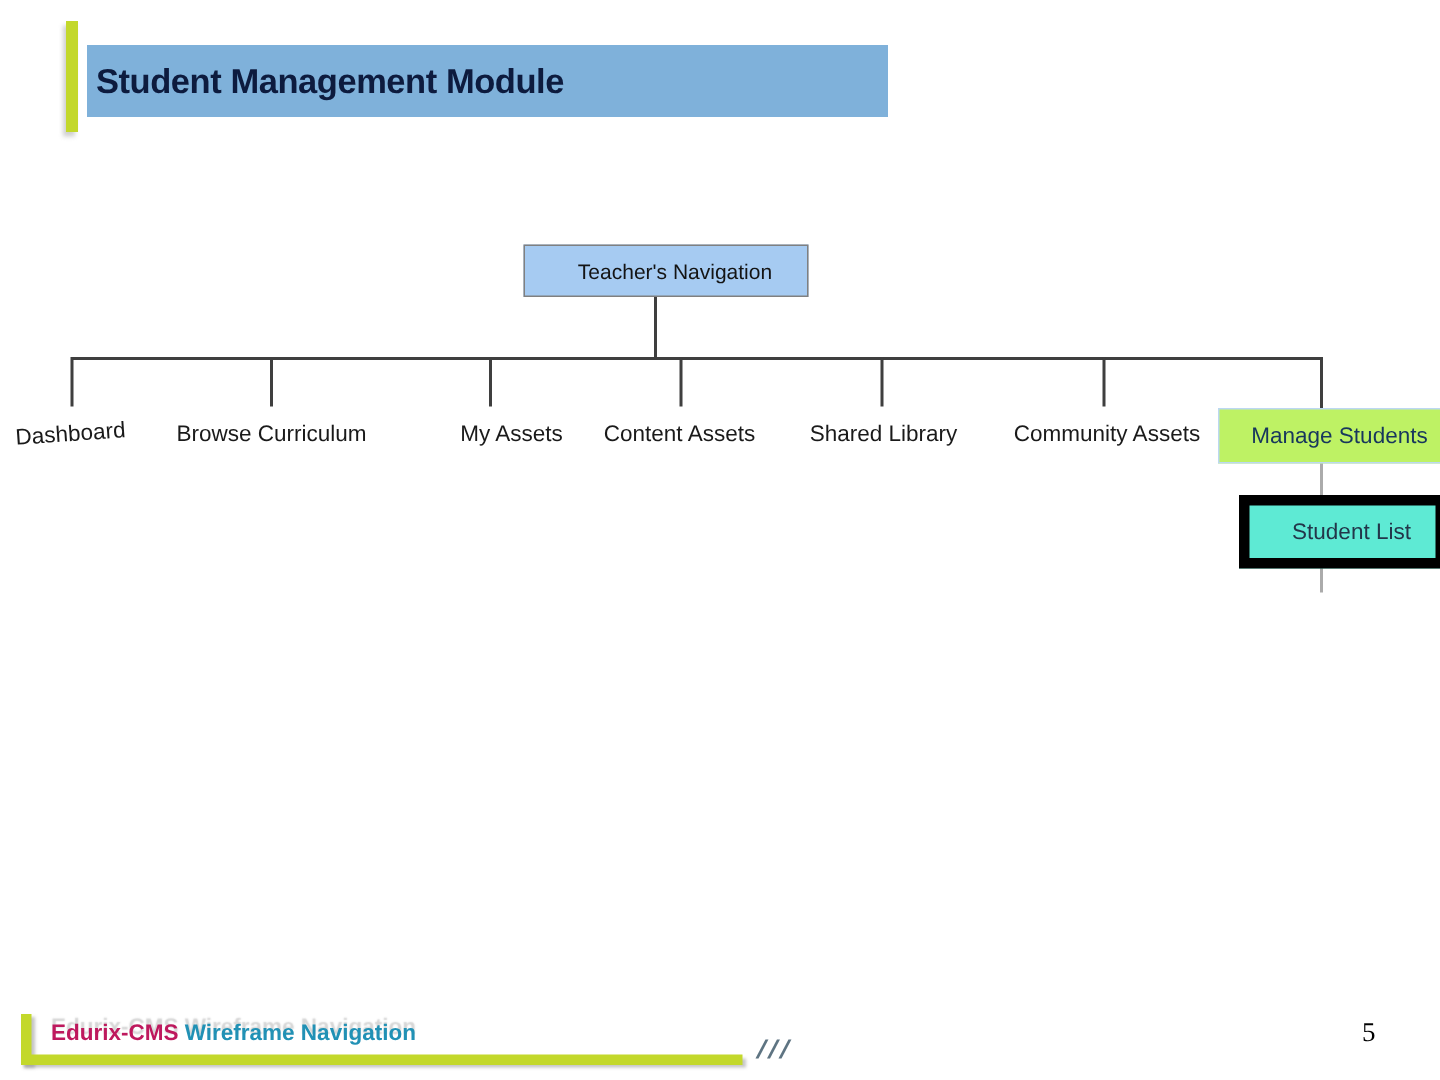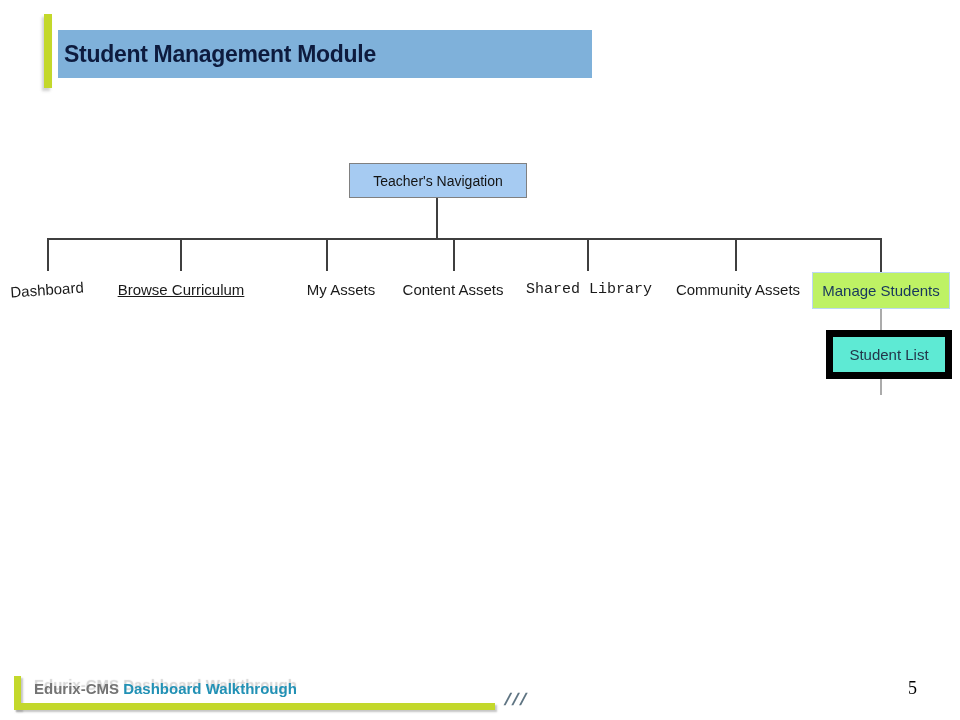--- a/index.html
+++ b/index.html
@@ -26,21 +26,21 @@
     color:#0d1b3e;
   }
 
   
   .line { position:absolute; background:#3f3f3f; }
   .line.light { background:#ababab; }
 
   
   .node {
     position:absolute; display:flex; align-items:center; justify-content:center;
-    font-size:15px; white-space:nowrap;
+    font-size:15px; white-space:nowrap;padding-left:12px;
   }
   .node.root {
     left:349px; top:163px; width:176px; height:33px;
     background:#a6cbf2; border:1px solid #808080;
     font-size:14px; color:#141414;
   }
   .node.blue {
     left:812px; top:272px; width:136px; height:35px;
     background:#bef264; border:1px solid #bcd8f2; color:#17365d;
   }
@@ -63,21 +63,21 @@
   }
   .footer-bar-h {
     position:absolute; left:14px; top:703px; width:481px; height:7px;
     background:#c3d82b; box-shadow:2px 2px 2px rgba(140,140,140,0.5);
   }
   .footer-text {
     position:absolute; left:34px; top:680px;
     font-size:15px; font-weight:bold; white-space:nowrap;
     text-shadow:0 -4px 1px rgba(125,125,125,0.32);
   }
-  .footer-text .brand { color:#737373; }
+  .footer-text .brand { color:#be185d; }
   .footer-text .tagline { color:#2191b5; }
   .slash-marks {
     position:absolute; left:505px; top:690px;
     font-size:17px; font-weight:bold; font-style:italic;
     letter-spacing:3px; color:#5e7482; transform:skewX(-8deg);
   }
   .page-number {
     position:absolute; left:908px; top:678px;
     font-family:"Liberation Serif", serif; font-size:18px; color:#000000;
   }
@@ -99,30 +99,30 @@
   <div class="line" style="left:453px; top:238px; width:2px; height:33px;"></div>
   <div class="line" style="left:587px; top:238px; width:2px; height:33px;"></div>
   <div class="line" style="left:735px; top:238px; width:2px; height:33px;"></div>
   <div class="line" style="left:880px; top:238px; width:2px; height:34px;"></div>
   <div class="line light" style="left:880px; top:307px; width:2px; height:23px;"></div>
   <div class="line light" style="left:880px; top:365px; width:2px; height:30px;"></div>
 
   <div class="node root">Teacher's Navigation</div>
 
   <div class="leaf-label tilt" style="left:47px;">Dashboard</div>
-  <div class="leaf-label" style="left:181px;text-decoration:underline;">Browse Curriculum</div>
+  <div class="leaf-label" style="left:181px;">Browse Curriculum</div>
   <div class="leaf-label" style="left:341px;">My Assets</div>
   <div class="leaf-label" style="left:453px;">Content Assets</div>
-  <div class="leaf-label" style="left:589px;font-family:Liberation Mono, monospace;">Shared Library</div>
+  <div class="leaf-label" style="left:589px;">Shared Library</div>
   <div class="leaf-label" style="left:738px;">Community Assets</div>
 
   <div class="node blue">Manage Students</div>
   <div class="node orange n1">Student List</div>
 
   <div class="footer-bar-v"></div>
   <div class="footer-bar-h"></div>
   <div class="footer-text">
-    <span class="brand">Edurix-CMS</span><span class="tagline"> Dashboard Walkthrough</span>
+    <span class="brand">Edurix-CMS</span><span class="tagline"> Wireframe Navigation</span>
   </div>
   <div class="slash-marks">///</div>
   <div class="page-number">5</div>
 
 </div>
 
 </body></html>

